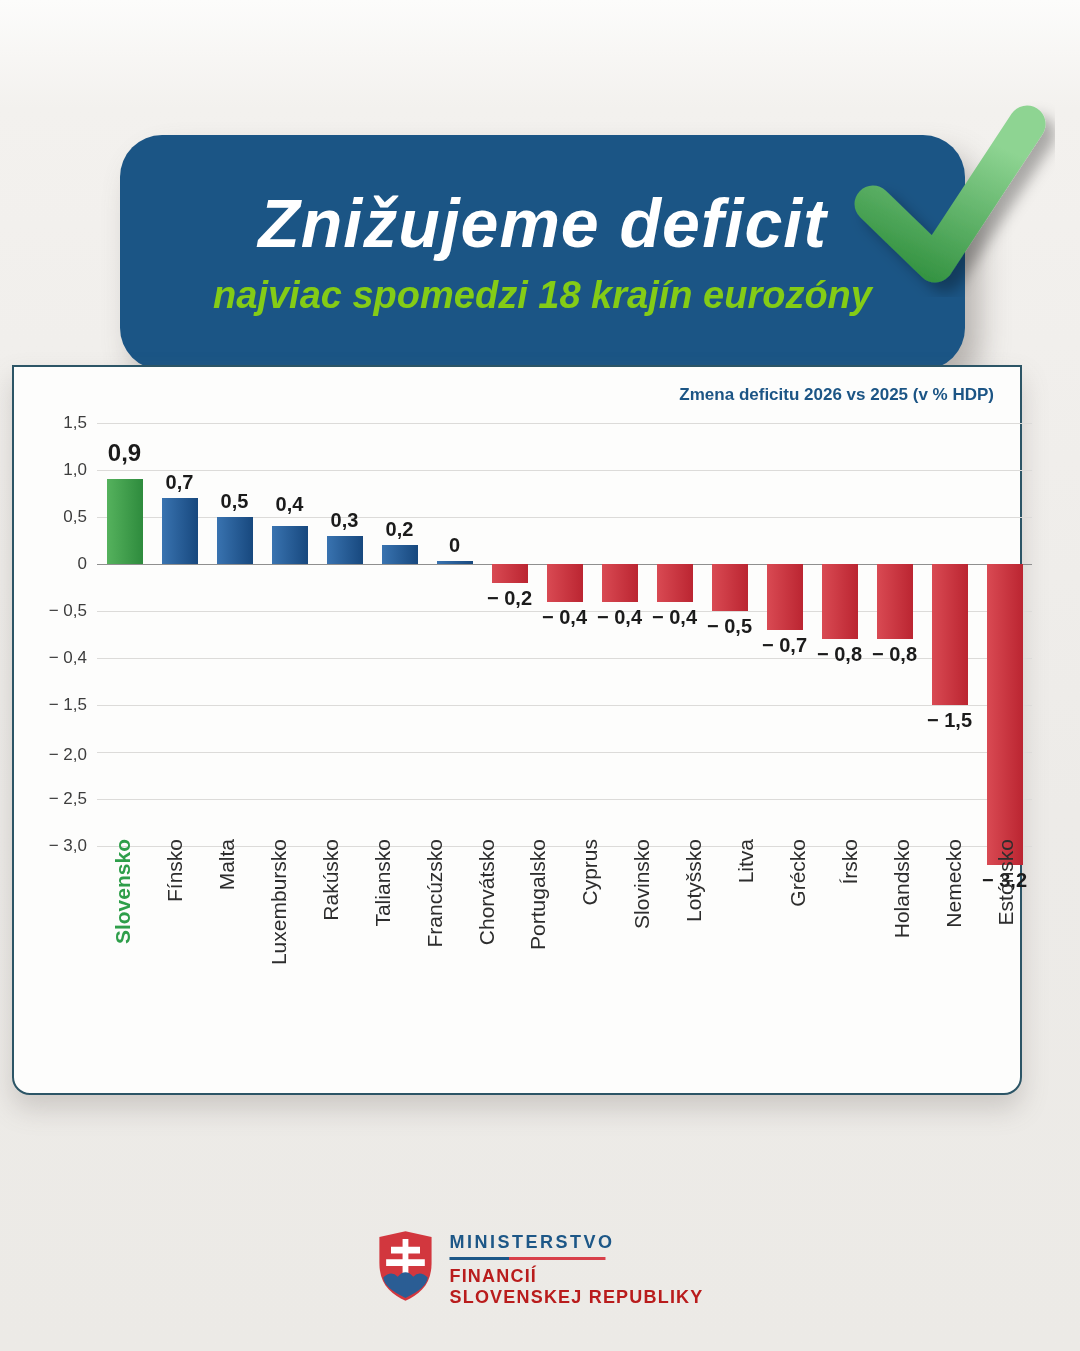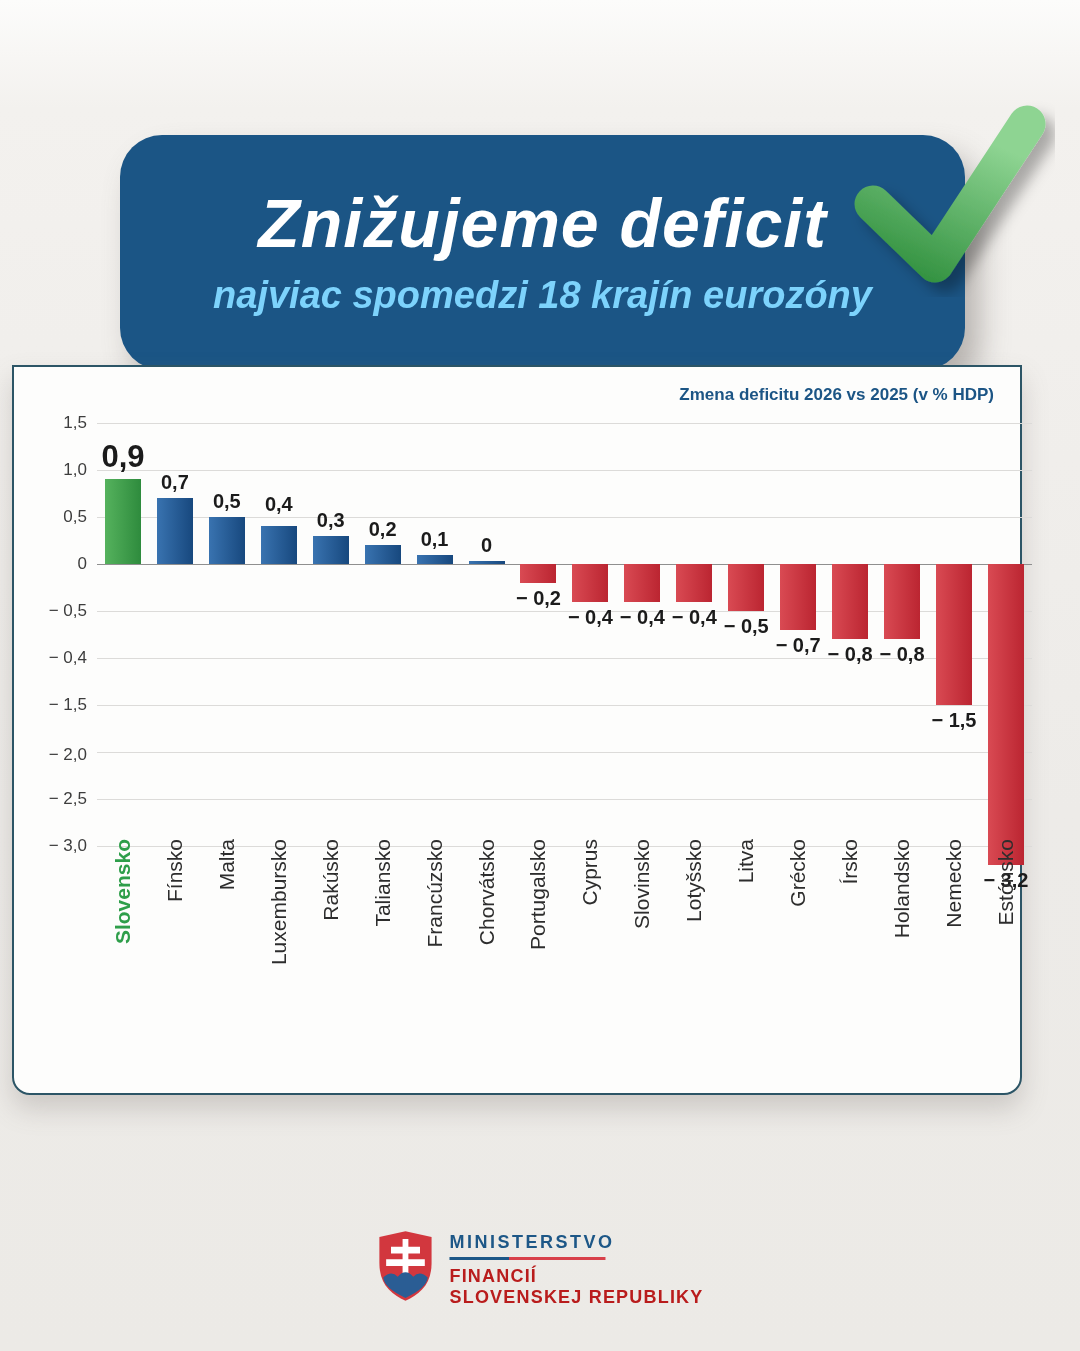--- a/index.html
+++ b/index.html
@@ -25,21 +25,21 @@
   }
   .header-title {
     color: #ffffff;
     font-size: 68px;
     font-weight: bold;
     font-style: italic;
     letter-spacing: 1px;
     line-height: 1.05;
   }
   .header-subtitle {
-    color: #7dd3fc;
+    color: #84cc16;
     font-size: 38px;
     font-weight: bold;
     font-style: italic;
     margin-top: 14px;
   }
   .checkmark-wrap {
     position: absolute;
     left: 845px; top: 92px;
     width: 210px; height: 205px;
     z-index: 3;
@@ -99,21 +99,21 @@
   .bar-value {
     position: absolute;
     left: 50%; transform: translateX(-50%);
     width: 110px;
     text-align: center;
     font-size: 20px;
     font-weight: bold;
     color: #1b1b1b;
     white-space: nowrap;
   }
-  .bar-value.big { font-size: 31px; }
+  .bar-value.big { font-size: 24px; }
   .xlabels {
     position: absolute;
     left: 83px; top: 472px;
     width: 935px; height: 200px;
     display: flex;
   }
   .xlabel-cell {
     flex: 1;
     display: flex;
     justify-content: center;
@@ -228,24 +228,20 @@
           <div class="bar pos" style="top: 103.4px; height: 37.6px;"></div>
           <div class="bar-value" style="top: 70px;">0,4</div>
         </div>
         <div class="bar-col">
           <div class="bar pos" style="top: 112.8px; height: 28.2px;"></div>
           <div class="bar-value" style="top: 85.8px;">0,3</div>
         </div>
         <div class="bar-col">
           <div class="bar pos" style="top: 122.2px; height: 18.8px;"></div>
           <div class="bar-value" style="top: 95.2px;">0,2</div>
-        </div>
-        <div class="bar-col">
-          <div class="bar pos" style="top: 131.6px; height: 9.4px;"></div>
-          <div class="bar-value" style="top: 104.6px;">0,1</div>
         </div>
         <div class="bar-col">
           <div class="bar pos" style="top: 138px; height: 3px;"></div>
           <div class="bar-value" style="top: 111px;">0</div>
         </div>
         <div class="bar-col">
           <div class="bar neg" style="top: 141px; height: 18.8px;"></div>
           <div class="bar-value" style="top: 163.8px;">− 0,2</div>
         </div>
         <div class="bar-col">

